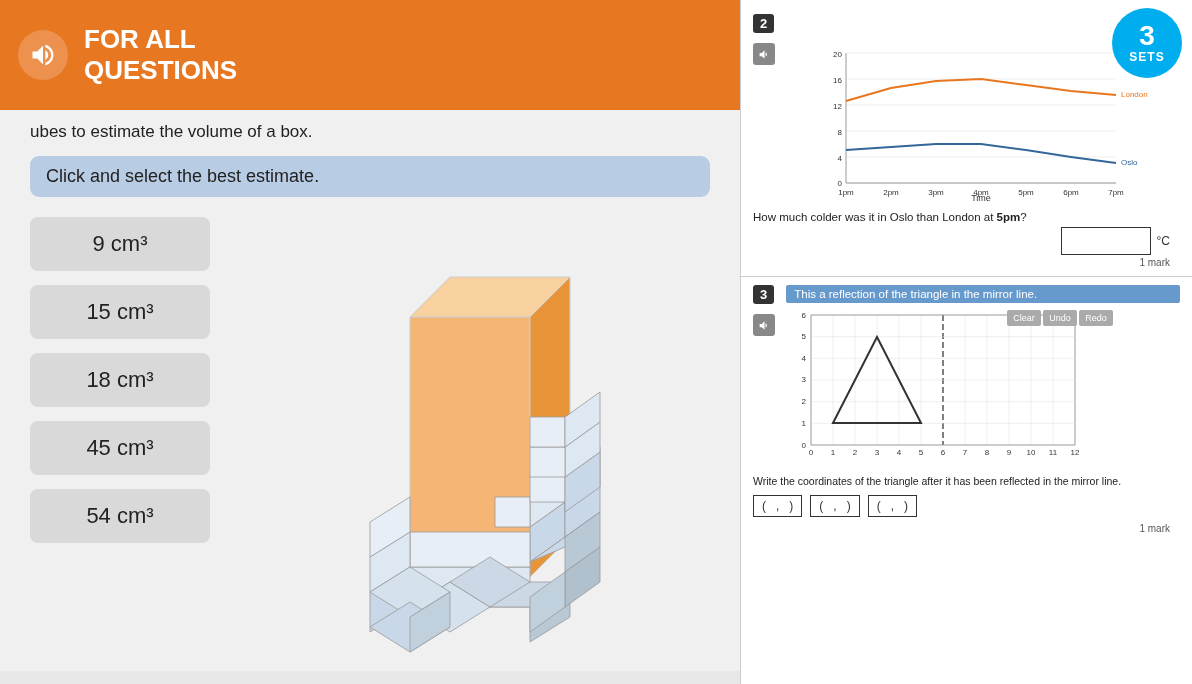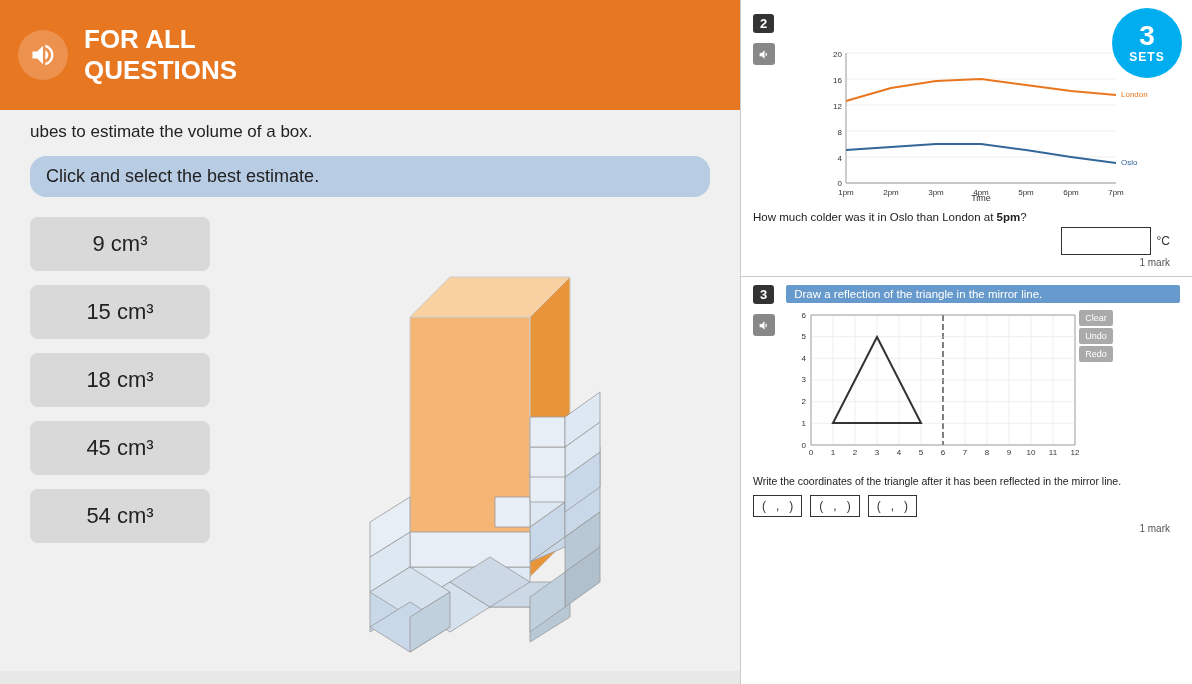--- a/index.html
+++ b/index.html
@@ -60,21 +60,21 @@
     .question-intro {
       padding: 12px 30px 0 30px;
       font-size: 17px;
       color: #222;
     }
 
     .instruction-bar {
       background: #b8cce4;
       margin: 14px 30px 0 30px;
       padding: 10px 16px;
-      border-radius: 16px;
+      border-radius: 9px;
       font-size: 18px;
       color: #222;
     }
 
     .content-area {
       display: flex;
       flex-direction: row;
       flex: 1;
       padding: 20px 30px;
       gap: 20px;
@@ -264,21 +264,21 @@
 
     .graph-svg {
       display: block;
     }
 
     .clear-undo-redo {
       position: absolute;
       right: -2px;
       top: 0;
       display: flex;
-      flex-direction: column;
+      flex-direction: row;
       gap: 2px;
     }
 
     .side-btn {
       background: #aaa;
       color: white;
       font-size: 9px;
       padding: 3px 4px;
       border-radius: 2px;
       text-align: center;
@@ -476,21 +476,21 @@
       <span class="unit-label">°C</span>
     </div>
     <div class="mark-label">1 mark</div>
   </div>
 
   <hr class="divider">
 
   <div class="q3-section">
     <div class="q3-header">
       <span class="q-number">3</span>
-      <div style="background:#6699cc; color:white; padding:3px 8px; border-radius:2px; font-size:11.5px; flex:1;">Draw a reflection of the triangle in the mirror line.</div>
+      <div style="background:#6699cc; color:white; padding:3px 8px; border-radius:2px; font-size:11.5px; flex:1;">This a reflection of the triangle in the mirror line.</div>
     </div>
 
     <div style="display:flex; gap:6px; align-items:flex-start;">
       <div class="audio-btn-small">
         <svg viewBox="0 0 24 24">
             <path d="M3 9v6h4l5 5V4L7 9H3zm13.5 3c0-1.77-1.02-3.29-2.5-4.03v8.05c1.48-.73 2.5-2.25 2.5-4.02z"></path>
           </svg>
       </div>
 
       <div class="q3-graph-area" style="position:relative;">

